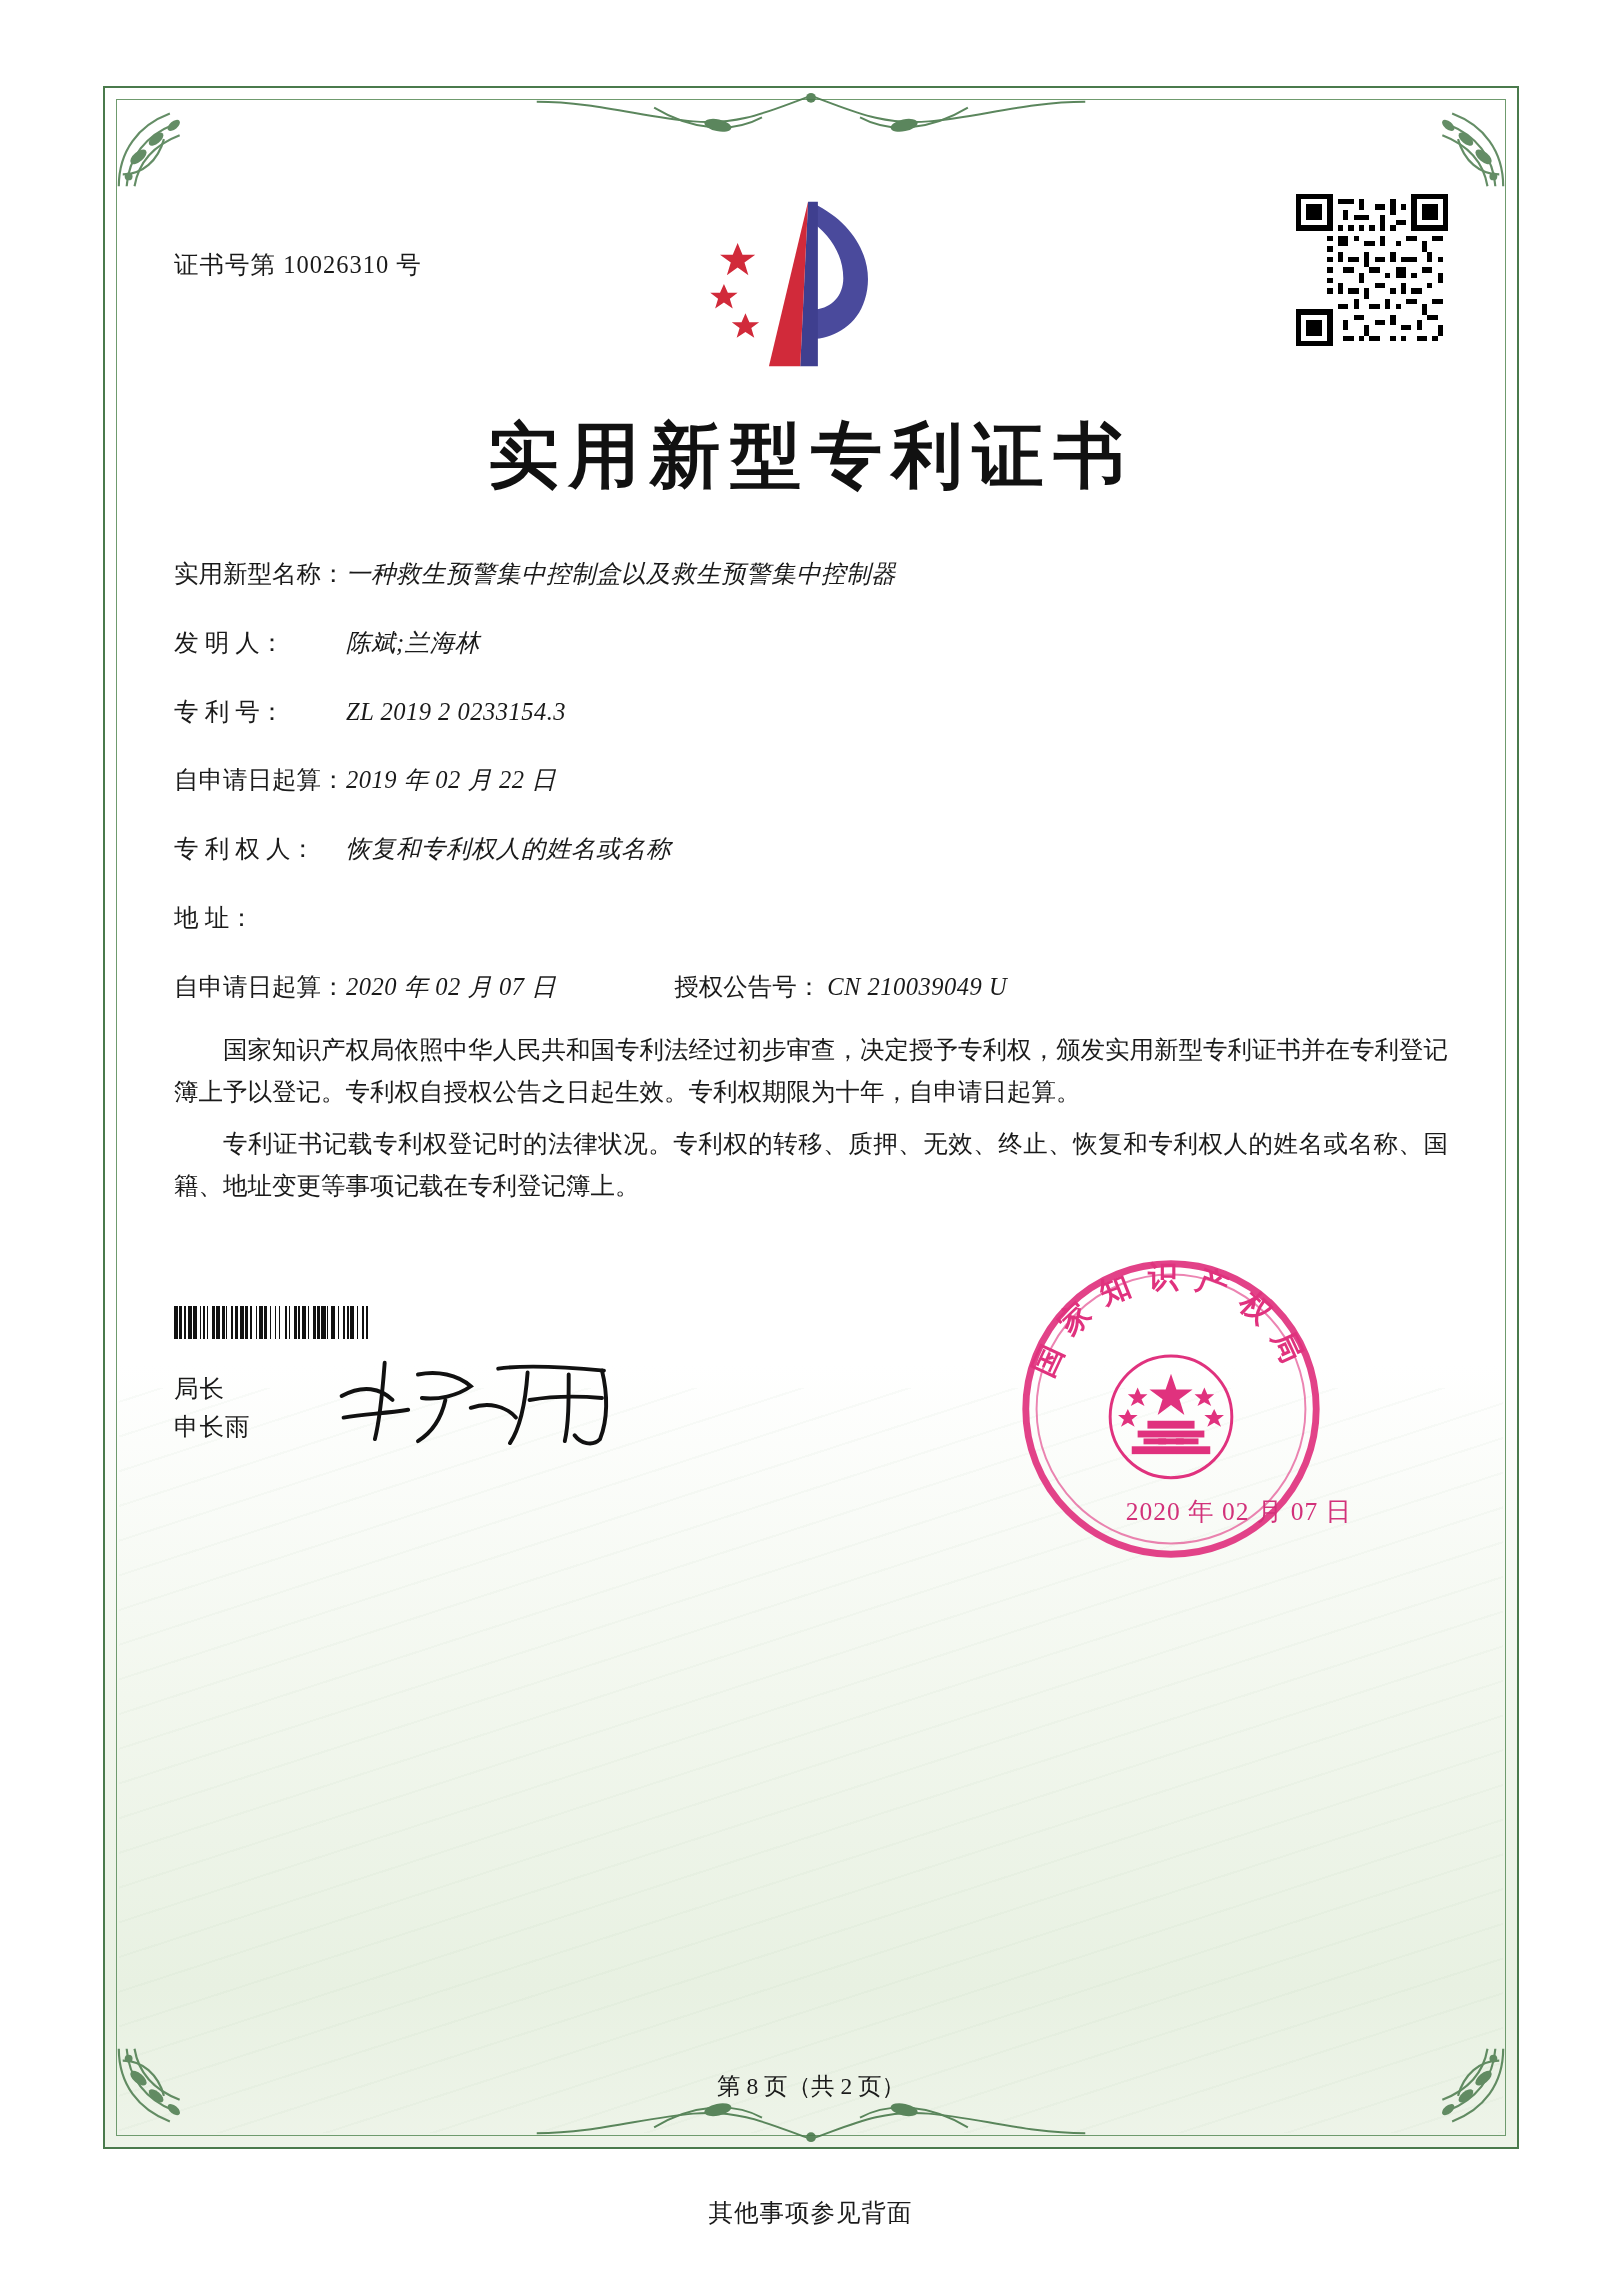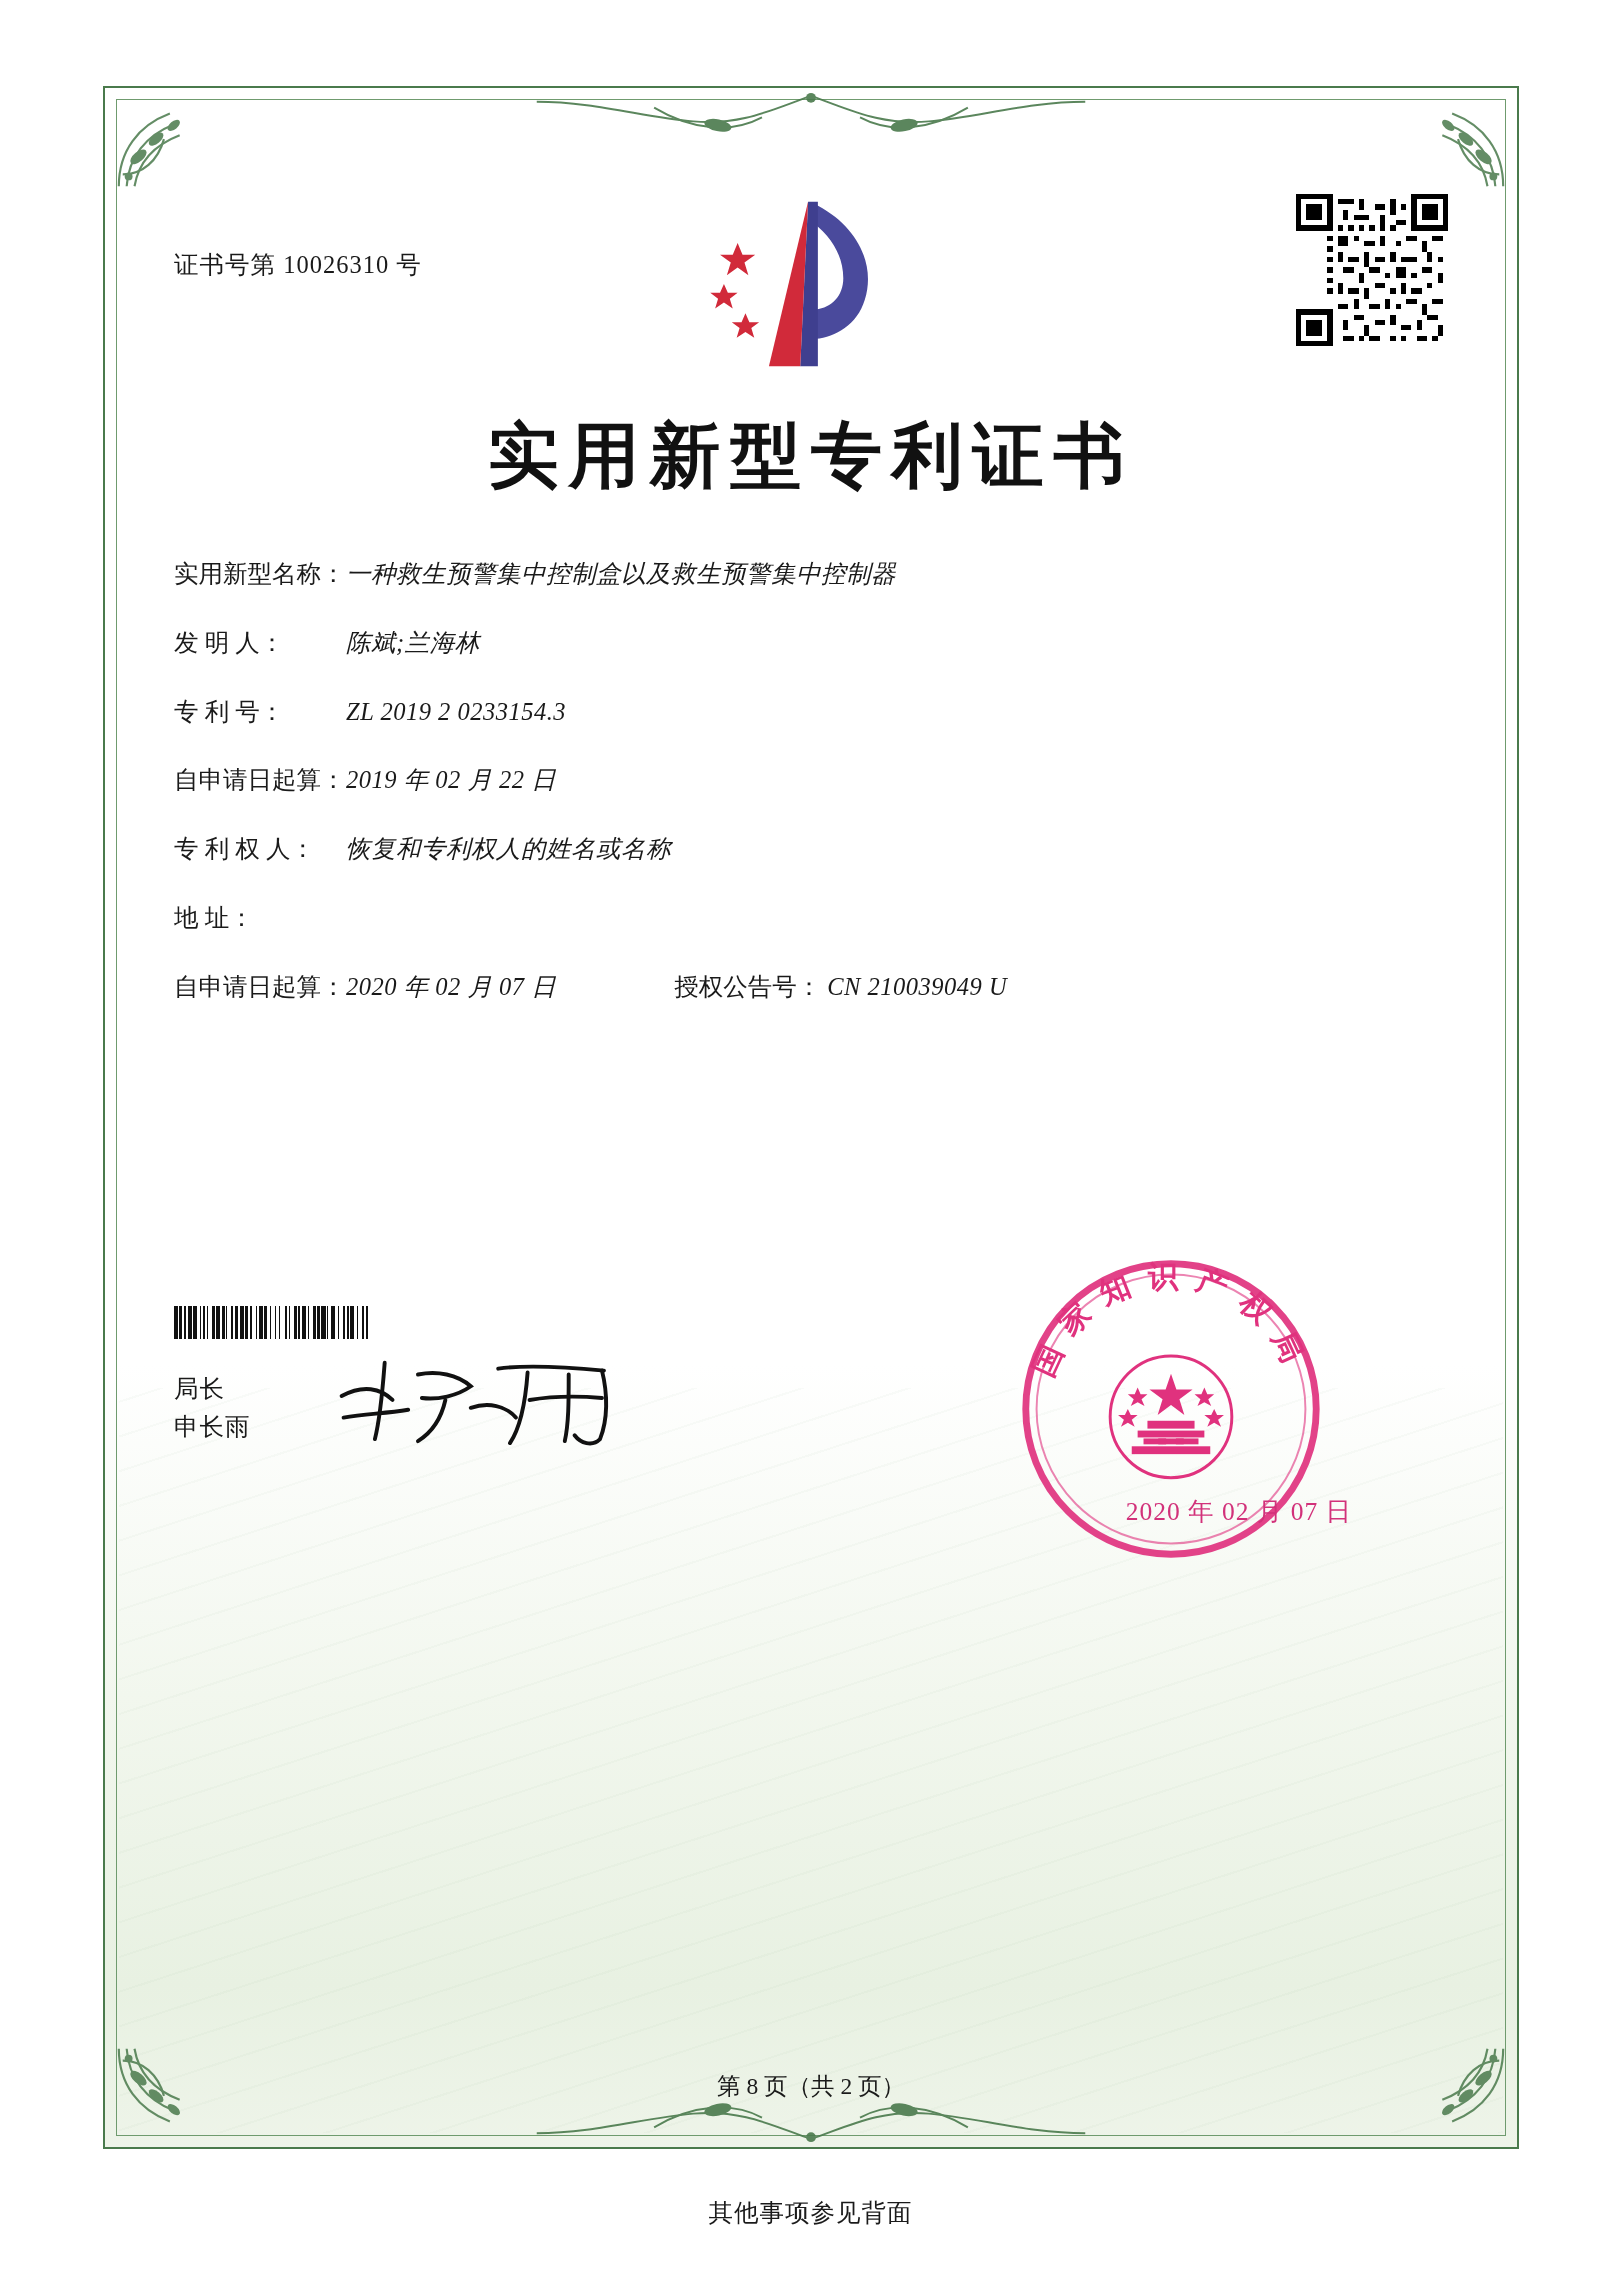--- a/index.html
+++ b/index.html
@@ -505,20 +505,24 @@
       <span class="field-label">自申请日起算：</span>
       <span class="field-value">2020 年 02 月 07 日</span>
       <span class="col2">
         <span class="field-label">授权公告号：</span>
         <span class="field-value">CN 210039049 U</span>
       </span>
     </div>
 
   </div>
 
+  <div class="paragraphs">
+    <p>国家知识产权局依照中华人民共和国专利法经过初步审查，决定授予专利权，颁发实用新型专利证书并在专利登记簿上予以登记。专利权自授权公告之日起生效。专利权期限为十年，自申请日起算。</p>
+    <p>专利证书记载专利权登记时的法律状况。专利权的转移、质押、无效、终止、恢复和专利权人的姓名或名称、国籍、地址变更等事项记载在专利登记簿上。</p>
+  </div>
 
   <div class="barcode">
       <i style="width: 4.1px; background: rgb(17, 17, 17);"></i>
       <i style="width: 1.4px; background: transparent;"></i>
       <i style="width: 2.7px; background: rgb(17, 17, 17);"></i>
       <i style="width: 1.4px; background: transparent;"></i>
       <i style="width: 2.7px; background: rgb(17, 17, 17);"></i>
       <i style="width: 1.4px; background: transparent;"></i>
       <i style="width: 4.1px; background: rgb(17, 17, 17);"></i>
       <i style="width: 1.4px; background: transparent;"></i>

